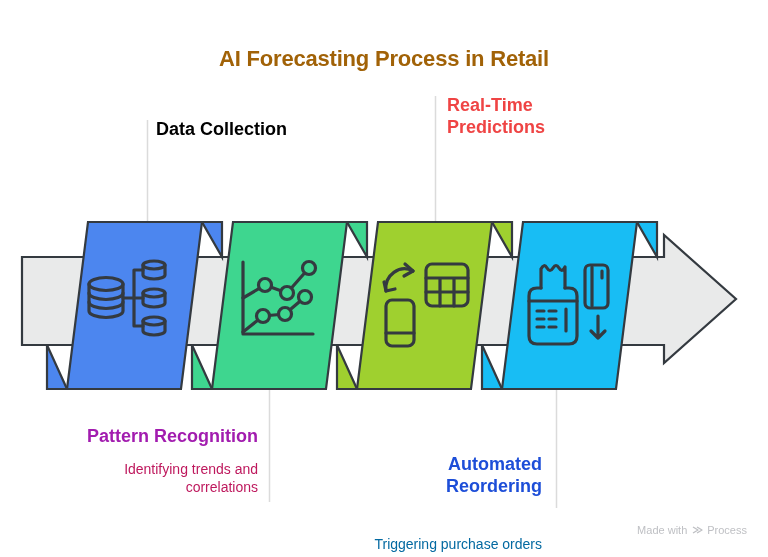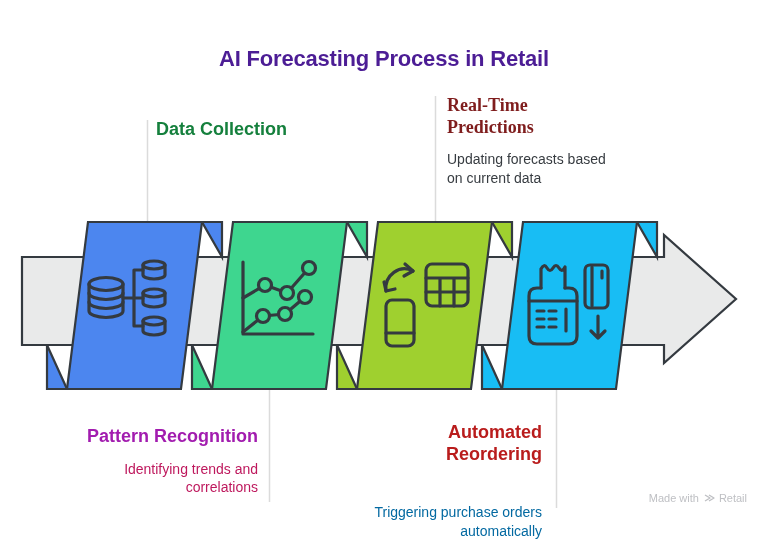--- a/index.html
+++ b/index.html
@@ -8,29 +8,29 @@
   .title{position:absolute;left:0;right:0;top:46px;text-align:center;
          font-size:22px;font-weight:700;letter-spacing:-0.2px;}
   svg.flow{position:absolute;left:0;top:0;}
   .stage-label{position:absolute;}
   .stage-label .h{font-size:18px;font-weight:700;line-height:1.2;white-space:pre-line;}
   .stage-label .d{margin-top:12px;font-size:14px;line-height:1.35;white-space:pre-line;}
   .lbl-0{left:156px;top:119px;width:220px;text-align:left;}
   .lbl-1{left:28px;top:426px;width:230px;text-align:right;}
   .lbl-2{left:447px;top:95px;width:220px;text-align:left;}
   .lbl-3{left:312px;top:422px;width:230px;text-align:right;}
-  .watermark{position:absolute;right:21px;top:492px;font-size:11px;
+  .watermark{position:absolute;right:21px;top:524px;font-size:11px;
              display:flex;align-items:flex-end;gap:4px;}
 </style>
 </head>
 <body>
 
 <div class="canvas">
 
-  <div class="title" style="color: #4c1d95;">AI Forecasting Process in Retail</div>
+  <div class="title" style="color: #a16207;">AI Forecasting Process in Retail</div>
 
   <svg class="flow" width="768" height="557" viewBox="0 0 768 557">
 
     <g stroke-width="2.2" stroke-linejoin="miter" stroke="#343A40">
       <path d="M22 257 H664 V235 L736 299 L664 363 V345 H22 Z" fill="#E9EAEA"></path>
     </g>
 
     <g stroke-width="1.5" stroke="#DBDBDB">
       <line x1="147.5" y1="120" x2="147.5" y2="221"></line>
       <line x1="269.5" y1="390" x2="269.5" y2="502"></line>
@@ -100,45 +100,43 @@
         <path d="M16 57 h7 M28 57 h7 M16 65 h7 M28 65 h7 M16 73 h7 M28 73 h7"></path>
         <path d="M45 55 V77"></path>
         <rect x="64" y="11" width="23" height="43" rx="5"></rect>
         <path d="M71 13 V52 M81 17 V24"></path>
         <path d="M77 62 V84 M77 84 L70 77 M77 84 L84 77"></path>
       </g>
     </g>
   </svg>
 
   <div class="stage-label lbl-0">
-    <div class="h" style="color: #15803d;">Data Collection</div>
+    <div class="h" style="color: #000000;">Data Collection</div>
   </div>
 
   <div class="stage-label lbl-1">
     <div class="h" style="color: #a21caf;">Pattern Recognition</div>
     <div class="d" style="color: #be185d;">Identifying trends and
 correlations</div>
   </div>
 
   <div class="stage-label lbl-2">
-    <div class="h" style="color: #7f1d1d; font-family: Liberation Serif, serif;">Real-Time
+    <div class="h" style="color: #ef4444;">Real-Time
 Predictions</div>
-    <div class="d" style="color: rgb(55, 60, 65);">Updating forecasts based
-on current data</div>
   </div>
 
   <div class="stage-label lbl-3">
-    <div class="h" style="color: #b91c1c;">Automated
+    <div class="h" style="color: #1d4ed8; margin-top: 32px;">Automated
 Reordering</div>
     <div class="d" style="color: #0369a1; margin-top: 38px;">Triggering purchase orders
 automatically</div>
   </div>
 
   <div class="watermark" style="color: rgb(191, 192, 196);">
     <span>Made with</span>
     <svg width="12" height="12" viewBox="0 0 12 12" fill="none" stroke-width="1.4" stroke-linejoin="round" stroke="#BFC0C4">
       <path d="M2 3 L7 6 L2 9"></path>
         <path d="M6 3 L11 6 L6 9"></path>
     </svg>
-    <span>Retail</span>
+    <span>Process</span>
   </div>
 
 </div>
 
 </body></html>

